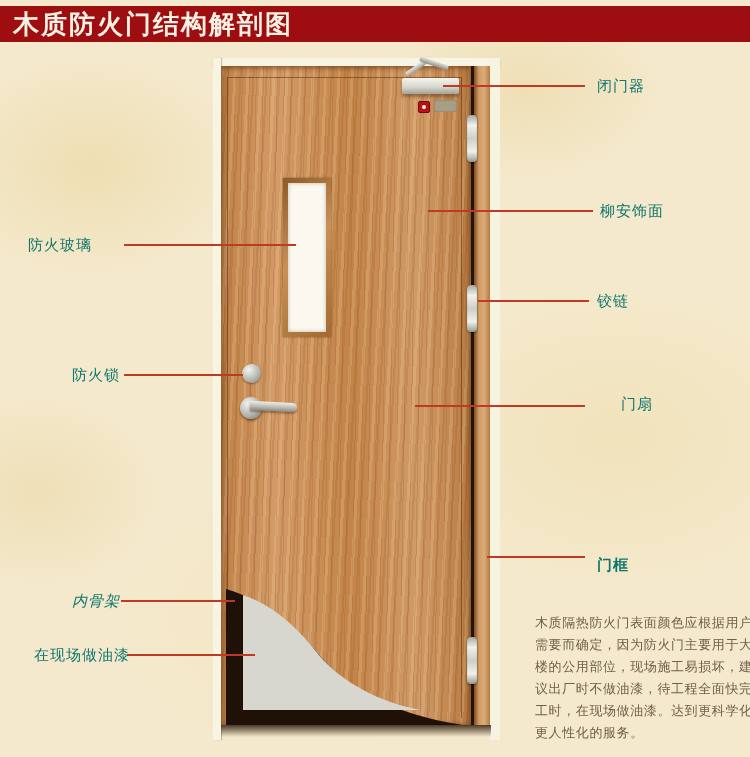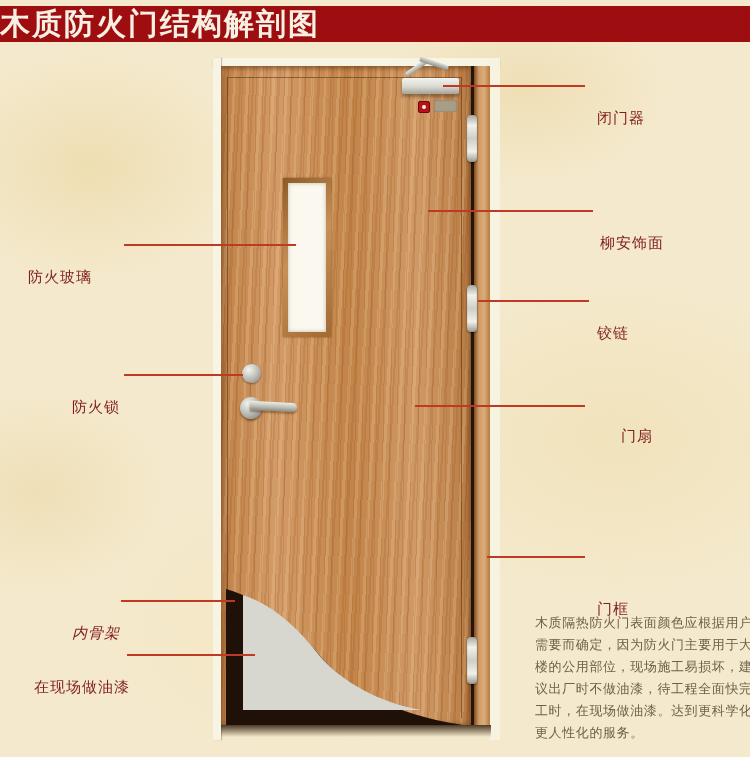--- a/index.html
+++ b/index.html
@@ -12,22 +12,22 @@
       radial-gradient(ellipse 320px 220px at 82% 58%, rgba(238,221,172,.55), transparent 70%),
       radial-gradient(ellipse 260px 190px at 38% 82%, rgba(242,228,188,.5), transparent 70%),
       radial-gradient(ellipse 200px 130px at 70% 12%, rgba(232,210,152,.45), transparent 70%),
       radial-gradient(ellipse 180px 140px at 5% 65%, rgba(230,208,150,.4), transparent 70%);
   }
   .abs{position:absolute;}
 
   
   .banner{left:0;top:6px;width:750px;height:36px;background:#9e0d10;
           display:flex;align-items:center;}
-  .banner span{color:#f7f1e3;font-size:30px;font-weight:bold;letter-spacing:2px;
-               line-height:1;}
+  .banner span{color:#f7f1e3;font-size:26px;font-weight:bold;letter-spacing:2px;
+               padding-left:13px;line-height:1;}
 
   
   .door-photo{left:213px;top:58px;width:287px;height:694px;}
   .frame-top{left:0;top:0;width:287px;height:8px;background:#f8f4e3;
              box-shadow:0 1px 1px rgba(120,95,50,.35);}
   .frame-left{left:0;top:0;width:8px;height:682px;background:#f8f4e3;
               box-shadow:1px 0 1px rgba(120,95,50,.35);}
   .frame-right{left:277px;top:0;width:10px;height:682px;background:#f7f3e1;}
   .leaf{left:8px;top:8px;width:250px;height:659px;
     background:
@@ -81,22 +81,22 @@
   .lever{left:37px;top:344px;width:47px;height:9px;border-radius:0 5px 5px 0;
     background:linear-gradient(180deg,#eeeeea,#b9b9b1 60%,#8b8b83);
     transform:rotate(3deg);box-shadow:0 2px 2px rgba(60,30,10,.4);}
 
   .cutaway{left:8px;top:521px;width:250px;height:147px;}
 
   
   .lead{position:absolute;height:2px;background:#bf3a24;}
 
   
-  .callout{position:absolute;font-size:15px;color:#7f1d1d;letter-spacing:1px;
-           line-height:18px;white-space:nowrap;margin-top:32px;}
+  .callout{position:absolute;font-size:15px;color:#0f766e;letter-spacing:1px;
+           line-height:18px;white-space:nowrap;}
   .callout.l{width:120px;text-align:right;left:0;}
 
   
   .description{left:535px;top:612px;width:218px;font-size:13px;line-height:22px;
     letter-spacing:.6px;color:#6e5f49;}
 </style>
 </head>
 <body>
 
 <div class="abs banner">
@@ -149,15 +149,15 @@
 
 <div class="callout l" style="top:236px;text-align:center;">防火玻璃</div>
 <div class="callout l" style="top:366px;">防火锁</div>
 <div class="callout l" style="top:592px;font-style:italic;">内骨架</div>
 <div class="callout l" style="top:646px;left:10px;">在现场做油漆</div>
 
 <div class="callout" style="left:597px;top:77px;">闭门器</div>
 <div class="callout" style="left:600px;top:202px;">柳安饰面</div>
 <div class="callout" style="left:597px;top:292px;">铰链</div>
 <div class="callout" style="left:621px;top:397px;font-family:Liberation Mono, monospace;">门扇</div>
-<div class="callout" style="left:597px;top:568px;">门框</div>
+<div class="callout" style="left:597px;top:556px;font-weight:bold;">门框</div>
 
 <div class="abs description">木质隔热防火门表面颜色应根据用户需要而确定，因为防火门主要用于大楼的公用部位，现场施工易损坏，建议出厂时不做油漆，待工程全面快完工时，在现场做油漆。达到更科学化更人性化的服务。</div>
 
 </body></html>

